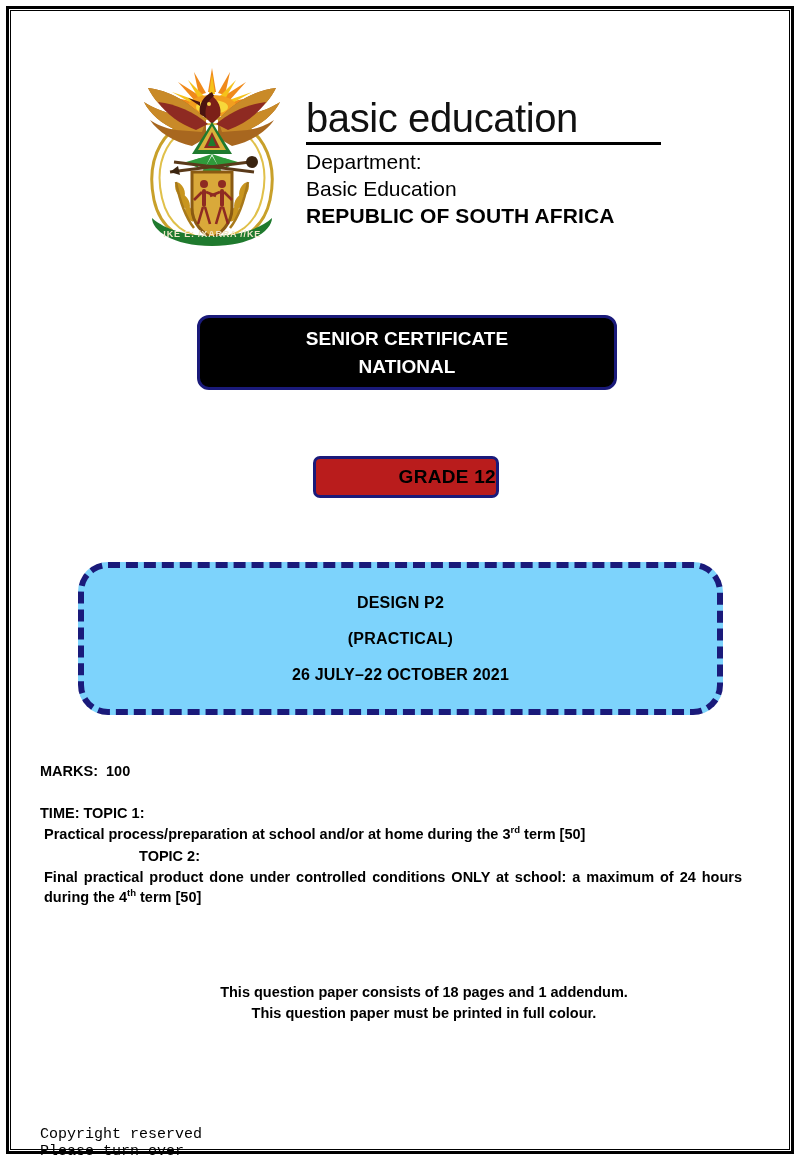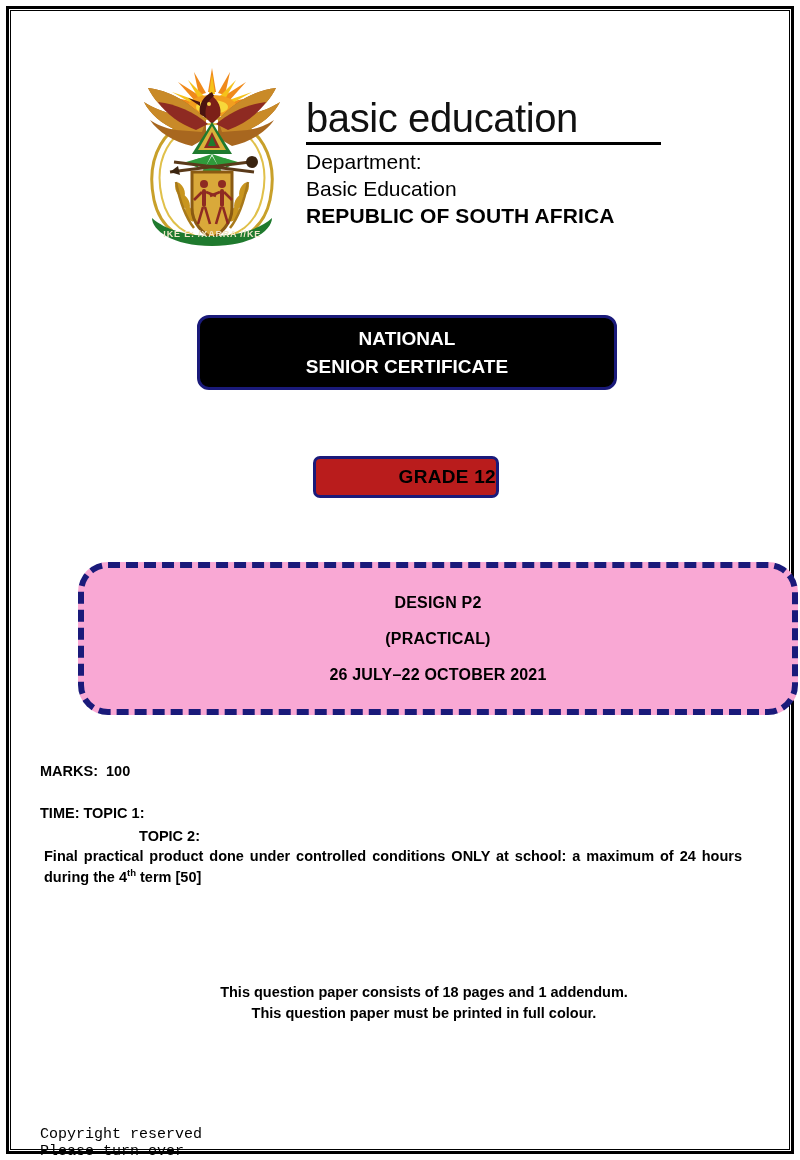--- a/index.html
+++ b/index.html
@@ -133,23 +133,23 @@
     font-weight: bold;
     font-size: 19px;
     letter-spacing: 0.3px;
   }
 
   
   #subject-box {
     position: absolute;
     left: 78px;
     top: 562px;
-    width: 720px;
+    width: 645px;
     height: 153px;
-    background: #f9a8d4;
+    background: #7dd3fc;
     border: 6px dashed #1a1a7a;
     border-radius: 30px;
     box-sizing: border-box;
     display: flex;
     flex-direction: column;
     align-items: center;
     justify-content: center;
   }
   .subject-line {
     font-weight: bold;
@@ -332,41 +332,42 @@
       <div id="brand-line">basic education</div>
       <div id="brand-rule"></div>
       <div class="dept-line">Department:</div>
       <div class="dept-line">Basic Education</div>
       <div class="dept-line strong">REPUBLIC OF SOUTH AFRICA</div>
     </div>
   </div>
 
   <div id="nsc-banner">
     <div class="nsc-text">
+      <div>SENIOR CERTIFICATE</div>
       <div>NATIONAL</div>
-      <div>SENIOR CERTIFICATE</div>
     </div>
   </div>
 
   <div id="grade-box">
     <span class="grade-text">GRADE 12</span>
   </div>
 
   <div id="subject-box">
     <div class="subject-line">DESIGN P2</div>
     <div class="subject-line">(PRACTICAL)</div>
     <div class="subject-line">26 JULY–22 OCTOBER 2021</div>
   </div>
 
   <div id="marks-line">MARKS:  100</div>
 
   <div id="time-block">
 
     <div class="time-row">
       <div class="time-label">TIME: TOPIC 1:</div>
+      <div class="time-body"><span>Practical process/preparation at school and/or at home during the 3</span><sup>rd</sup><span> term [50]</span></div>
     </div>
 
     <div class="time-row">
       <div class="time-label indented">TOPIC 2:</div>
       <div class="time-body"><span>Final practical product done under controlled conditions ONLY at school: a maximum of 24 hours during the 4</span><sup>th</sup><span> term [50]</span></div>
     </div>
 
   </div>
 
   <div id="notice">

